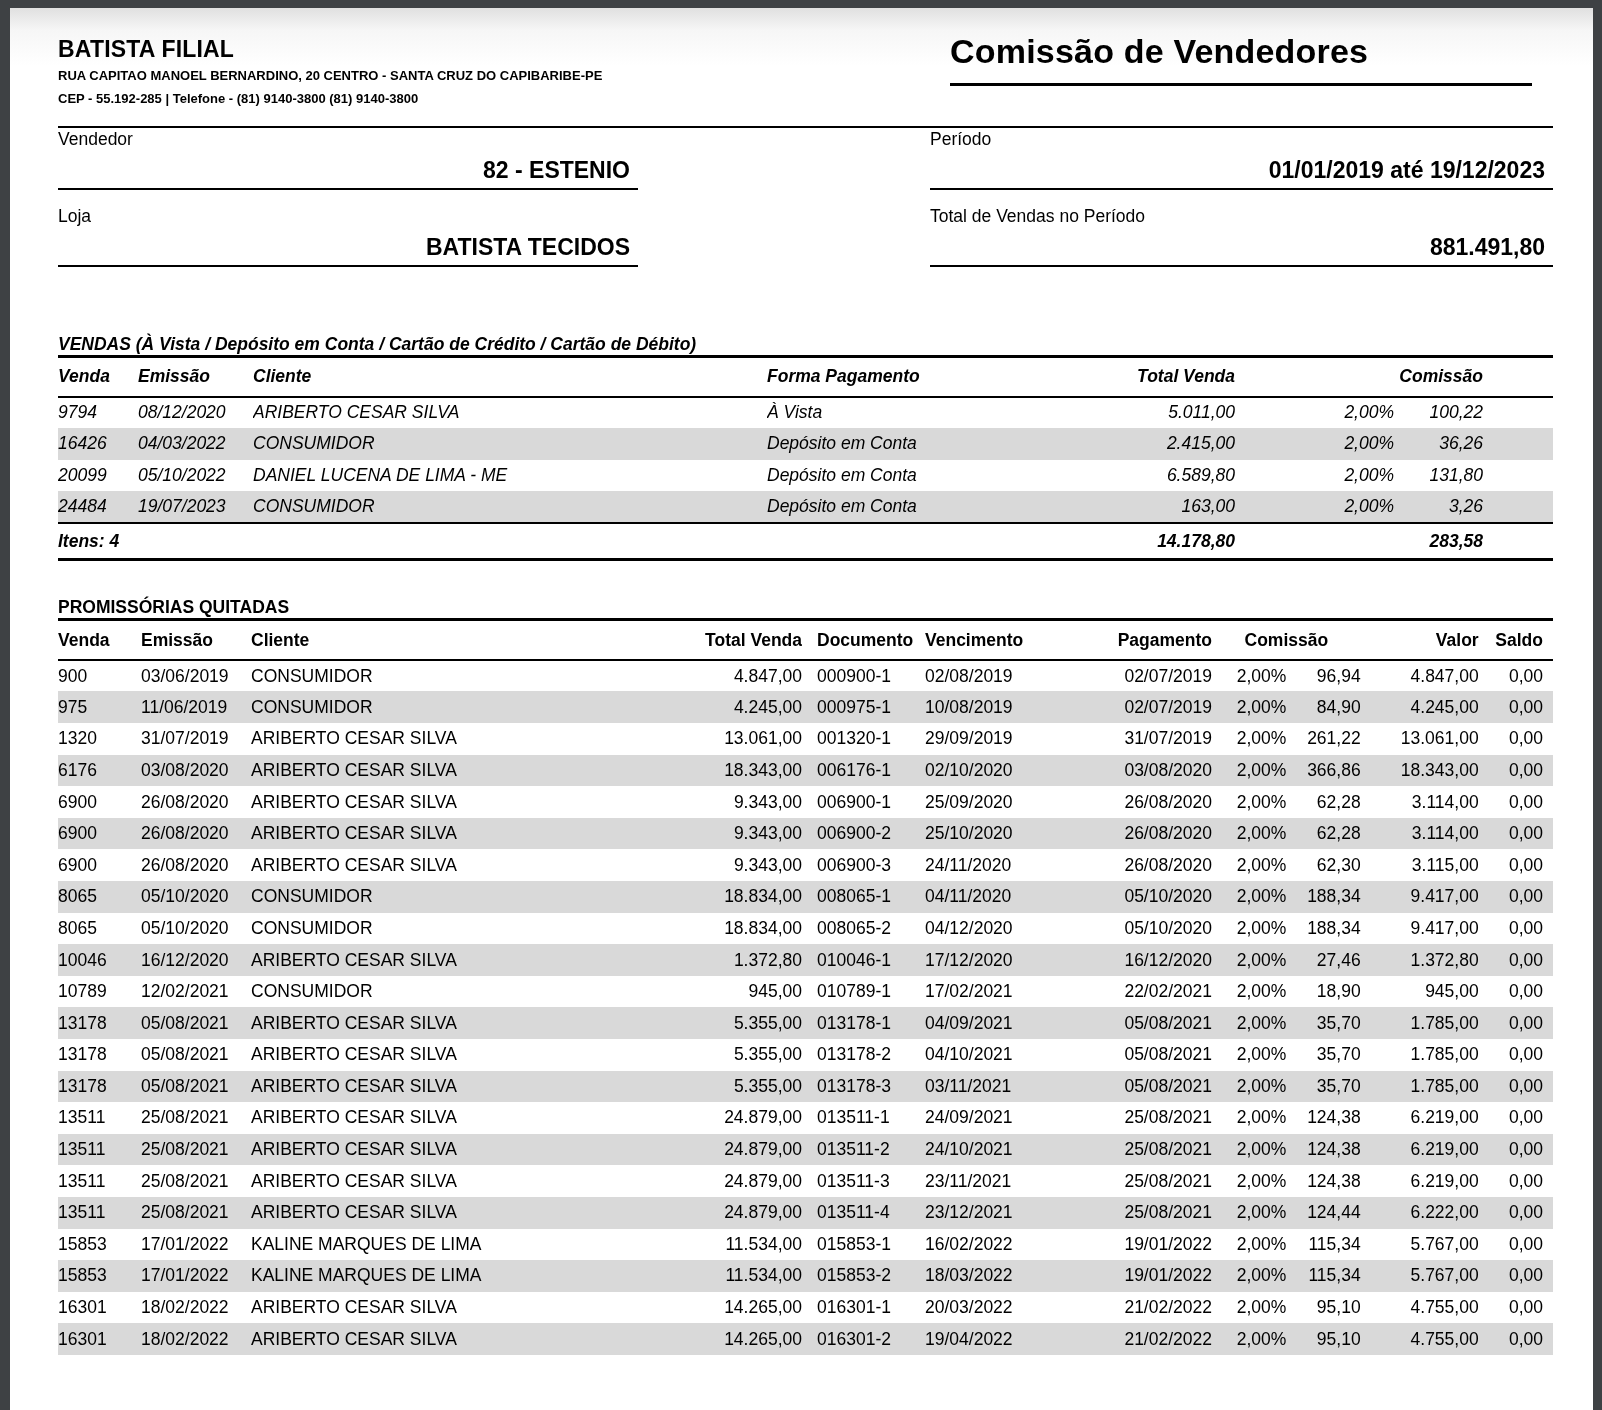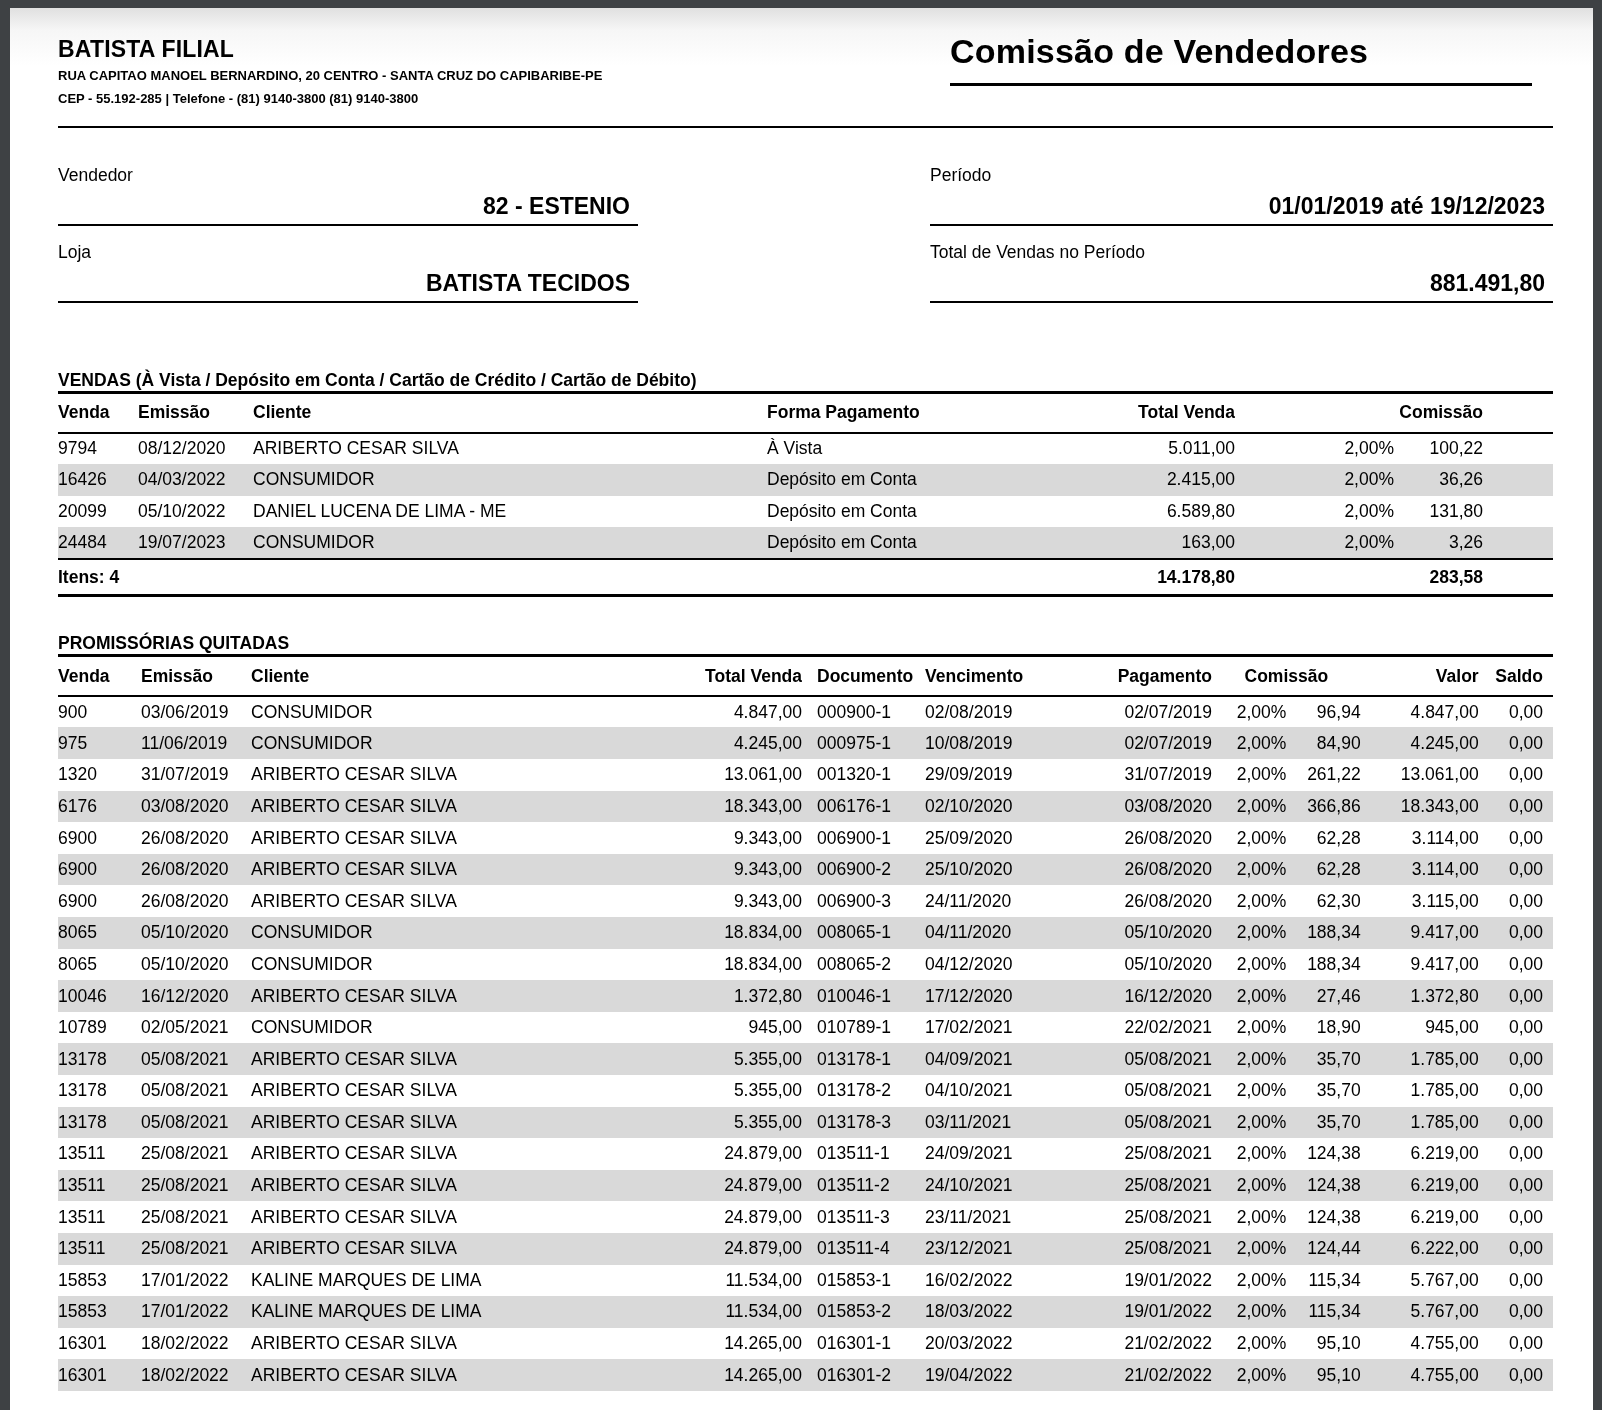--- a/index.html
+++ b/index.html
@@ -25,33 +25,33 @@
     position: absolute;
     left: 892px; top: 24px;
     width: 582px;
     border-bottom: 3px solid #000;
     padding-bottom: 12px;
   }
   .title-block h1 { font-size: 34px; font-weight: bold; letter-spacing: 0.2px; }
   .header-rule { border-bottom: 2.5px solid #000; margin-top: 16px; }
 
   
-  .fields { display: flex; justify-content: space-between; margin-top: 36px; }
+  .fields { display: flex; justify-content: space-between; }
   .fields-col.left  { width: 580px; }
   .fields-col.right { width: 623px; }
   .field { border-bottom: 2px solid #000; padding-bottom: 7px; margin-bottom: 15px; }
   .field .label { font-size: 17.5px; line-height: 22px; }
   .field .value {
     font-size: 23px; font-weight: bold;
     text-align: right; margin-top: 9px; padding-right: 8px; line-height: 22px;
   }
 
   
   .section-title { font-size: 17.5px; font-weight: bold; }
-  .section-vendas { margin-top: 52px; }
+  .section-vendas { margin-top: 52px; font-style: italic; }
   .section-prom   { margin-top: 36px; }
   table { border-collapse: collapse; table-layout: fixed; width: 1495px; }
   th, td {
     font-size: 17.5px; white-space: nowrap; overflow: hidden;
     text-align: left; vertical-align: middle; padding: 0;
   }
   thead th { border-top: 3px solid #000; border-bottom: 2px solid #000; height: 40px; }
   tbody td { height: 31.6px; }
   tbody tr:nth-child(even) { background: #d9d9d9; }
   tfoot td { border-top: 2.5px solid #000; border-bottom: 3px solid #000; height: 37px; font-weight: bold; }
@@ -323,21 +323,21 @@
               <td class="c-doc">010046-1</td>
               <td class="c-venc">17/12/2020</td>
               <td class="c-pag">16/12/2020</td>
               <td class="c-pct">2,00%</td>
               <td class="c-com">27,46</td>
               <td class="c-valor">1.372,80</td>
               <td class="c-saldo">0,00</td>
             </tr>
             <tr>
               <td class="c-venda">10789</td>
-              <td class="c-emissao">02/05/2021</td>
+              <td class="c-emissao">12/02/2021</td>
               <td class="c-cliente">CONSUMIDOR</td>
               <td class="c-total">945,00</td>
               <td class="c-doc">010789-1</td>
               <td class="c-venc">17/02/2021</td>
               <td class="c-pag">22/02/2021</td>
               <td class="c-pct">2,00%</td>
               <td class="c-com">18,90</td>
               <td class="c-valor">945,00</td>
               <td class="c-saldo">0,00</td>
             </tr>

